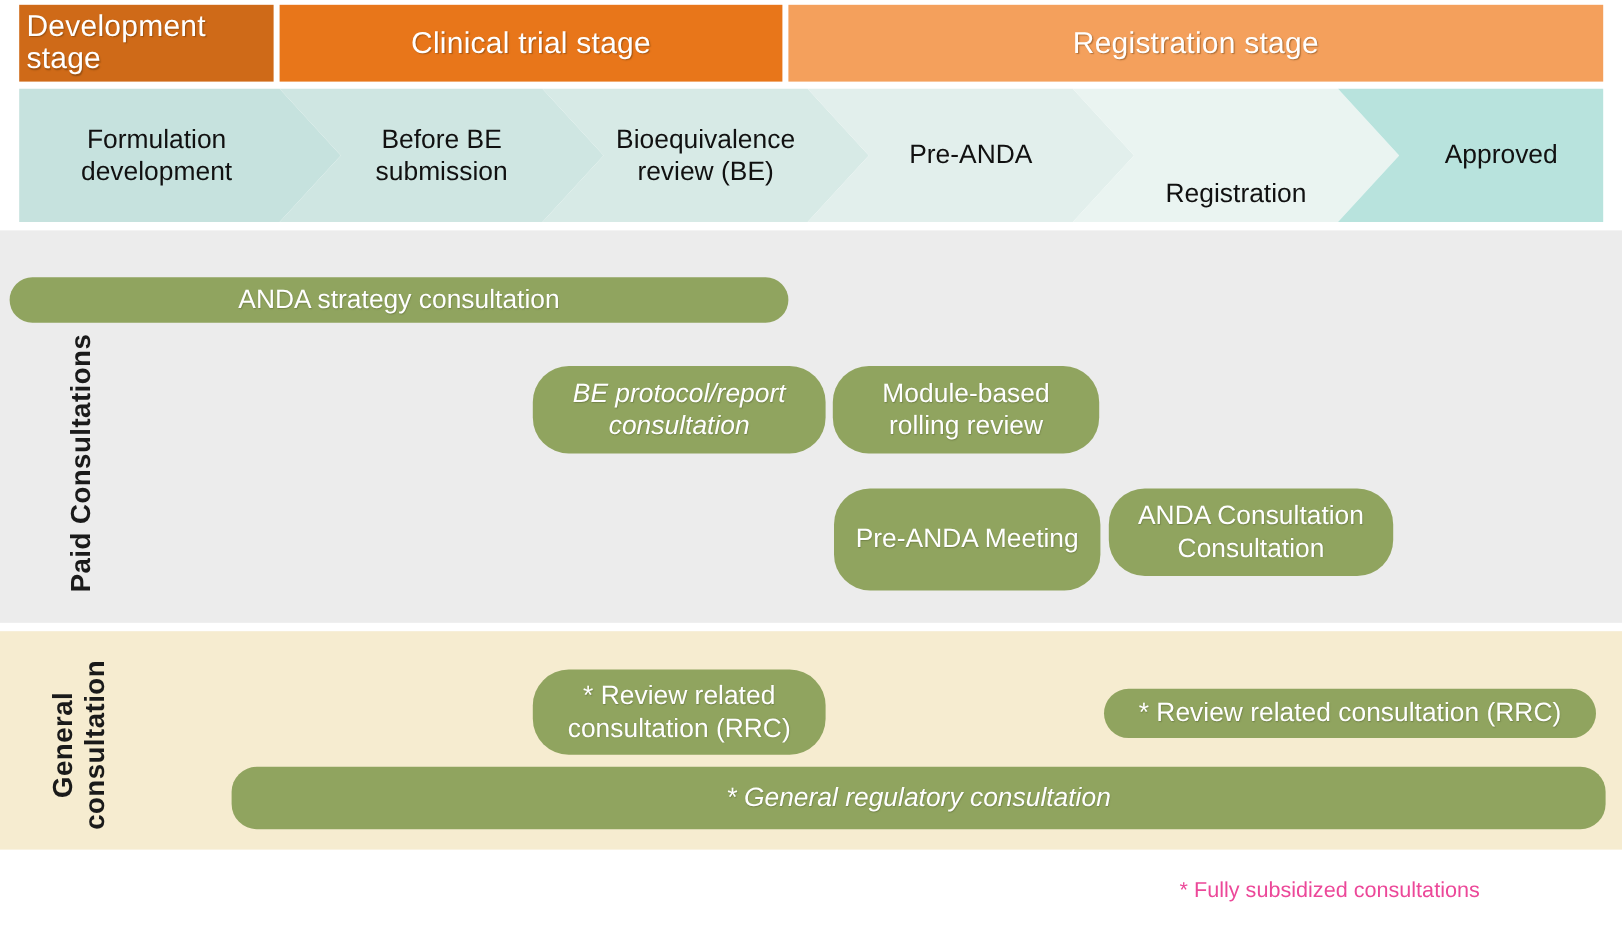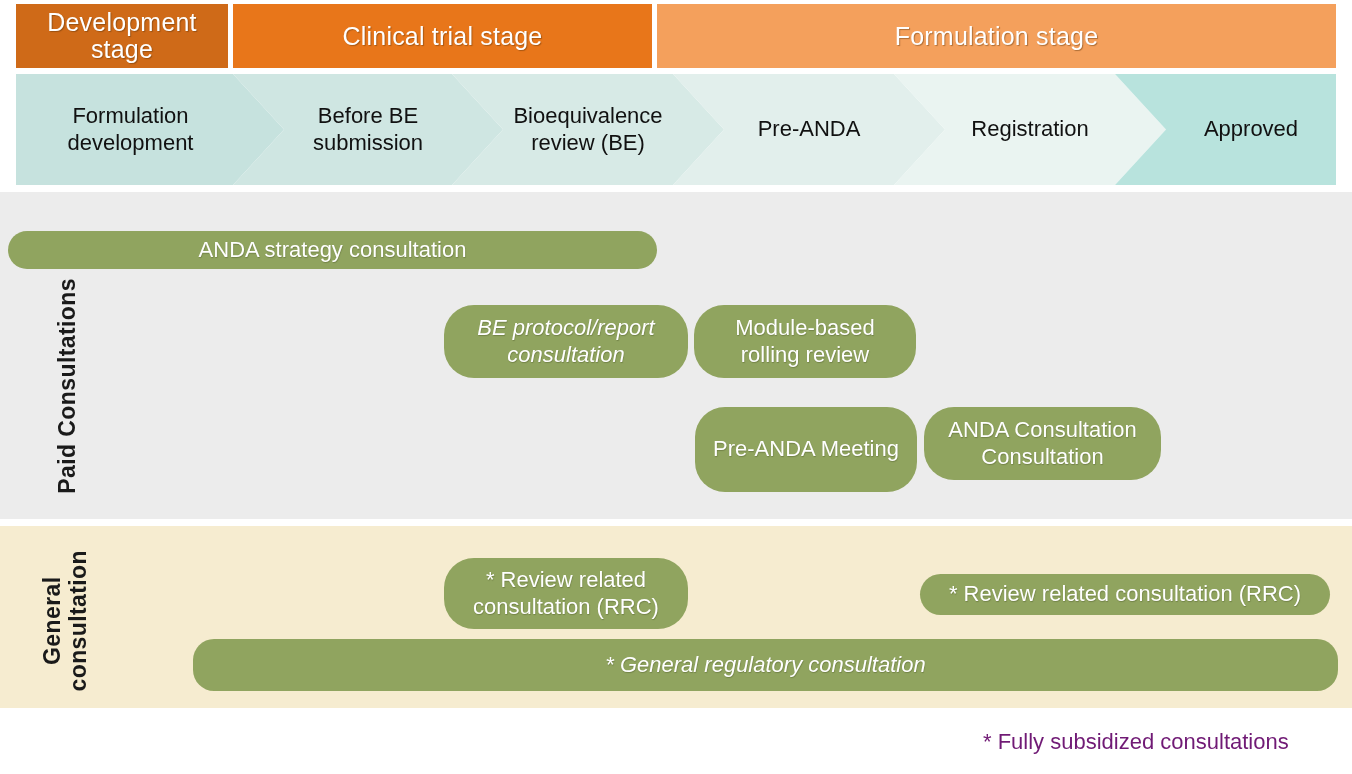--- a/index.html
+++ b/index.html
@@ -9,21 +9,20 @@
     font-family:"Liberation Sans", sans-serif;
     overflow:hidden;
     position:relative;
   }
   #stage{position:absolute;left:0;top:0;width:1352px;height:774px;}
 
   
   .phasebar{
     position:absolute;
     display:flex;align-items:center;justify-content:center;
-    text-align:center;
     color:#ffffff;
     font-size:25px;
     line-height:1.08;
     letter-spacing:.2px;
     text-shadow:1px 1px 1px rgba(90,50,10,.45);
     box-sizing:border-box;
     padding:0 6px;
   }
 
   
@@ -68,34 +67,34 @@
     font-size:22px;
     line-height:1.22;
     box-sizing:border-box;
     padding:0 10px;
     text-shadow:0.5px 0.5px 1px rgba(60,70,30,.35);
   }
 
   
   #footnote{
     position:absolute;
-    color:#701a75;
-    font-size:22px;
+    color:#ec4899;
+    font-size:18px;
     white-space:nowrap;
   }
 </style>
 </head>
 <body>
 
 <div id="stage">
 
   <div id="phase-layer">
       <div class="phasebar" style="left: 16px; top: 4px; width: 212px; height: 64px; background: rgb(207, 106, 24);">Development stage</div>
       <div class="phasebar" style="left: 233px; top: 4px; width: 419px; height: 64px; background: rgb(232, 118, 26);">Clinical trial stage</div>
-      <div class="phasebar" style="left: 657px; top: 4px; width: 679px; height: 64px; background: rgb(244, 160, 92);">Formulation stage</div>
+      <div class="phasebar" style="left: 657px; top: 4px; width: 679px; height: 64px; background: rgb(244, 160, 92);">Registration stage</div>
     </div>
 
   <svg id="chev-svg" width="1352" height="774" style="position:absolute;left:0;top:0;pointer-events:none;">
       <polygon points="16,74 233,74 284,129.5 233,185 16,185" fill="#c6e2de"></polygon>
       <polygon points="233,74 452,74 503,129.5 452,185 233,185 284,129.5" fill="#cfe6e2"></polygon>
       <polygon points="452,74 673,74 724,129.5 673,185 452,185 503,129.5" fill="#d7eae6"></polygon>
       <polygon points="673,74 894,74 945,129.5 894,185 673,185 724,129.5" fill="#e2efec"></polygon>
       <polygon points="894,74 1115,74 1166,129.5 1115,185 894,185 945,129.5" fill="#eaf4f1"></polygon>
       <polygon points="1115,74 1336,74 1336,185 1115,185 1166,129.5" fill="#b8e3dd"></polygon>
     </svg>
@@ -105,21 +104,21 @@
       </div>
       <div class="chev" style="left: 284px; width: 168px;">
         <span>Before BE submission</span>
       </div>
       <div class="chev" style="left: 503px; width: 170px;">
         <span>Bioequivalence review (BE)</span>
       </div>
       <div class="chev" style="left: 724px; width: 170px;">
         <span>Pre-ANDA</span>
       </div>
-      <div class="chev" style="left: 945px; width: 170px;">
+      <div class="chev" style="left: 945px; width: 170px; margin-top: 32px;">
         <span>Registration</span>
       </div>
       <div class="chev" style="left: 1166px; width: 170px; align-items: center;">
         <span>Approved</span>
       </div>
     </div>
 
   <div class="band" id="band-paid"></div>
   <div class="band" id="band-general"></div>
 

